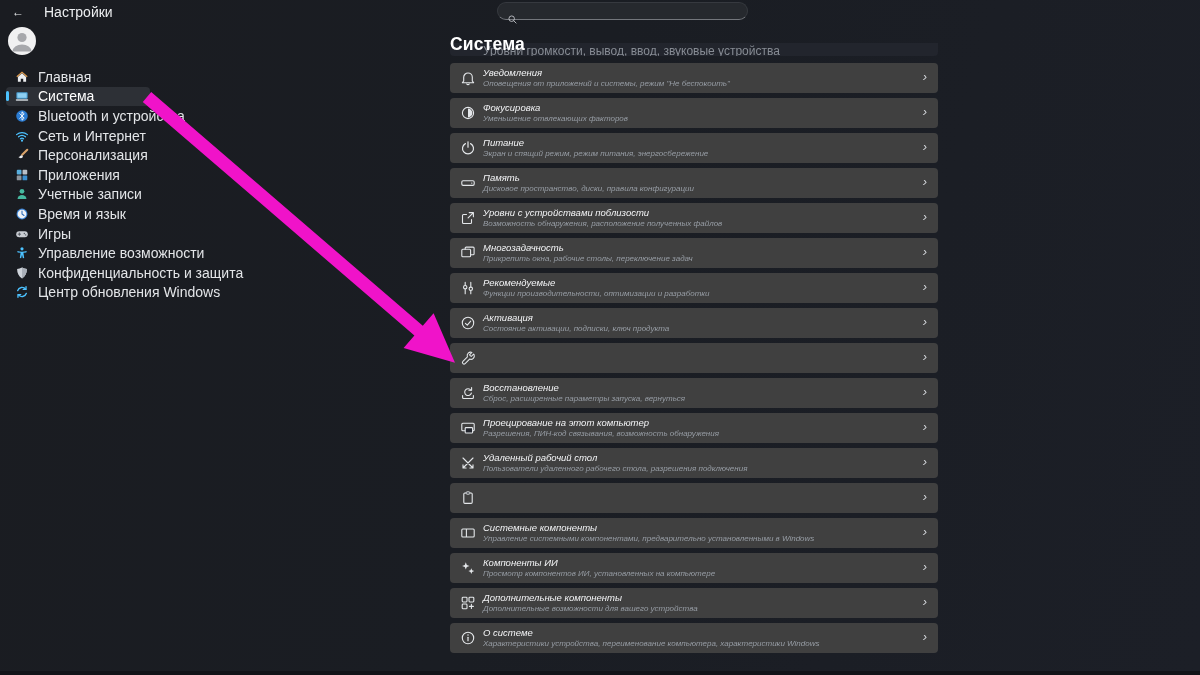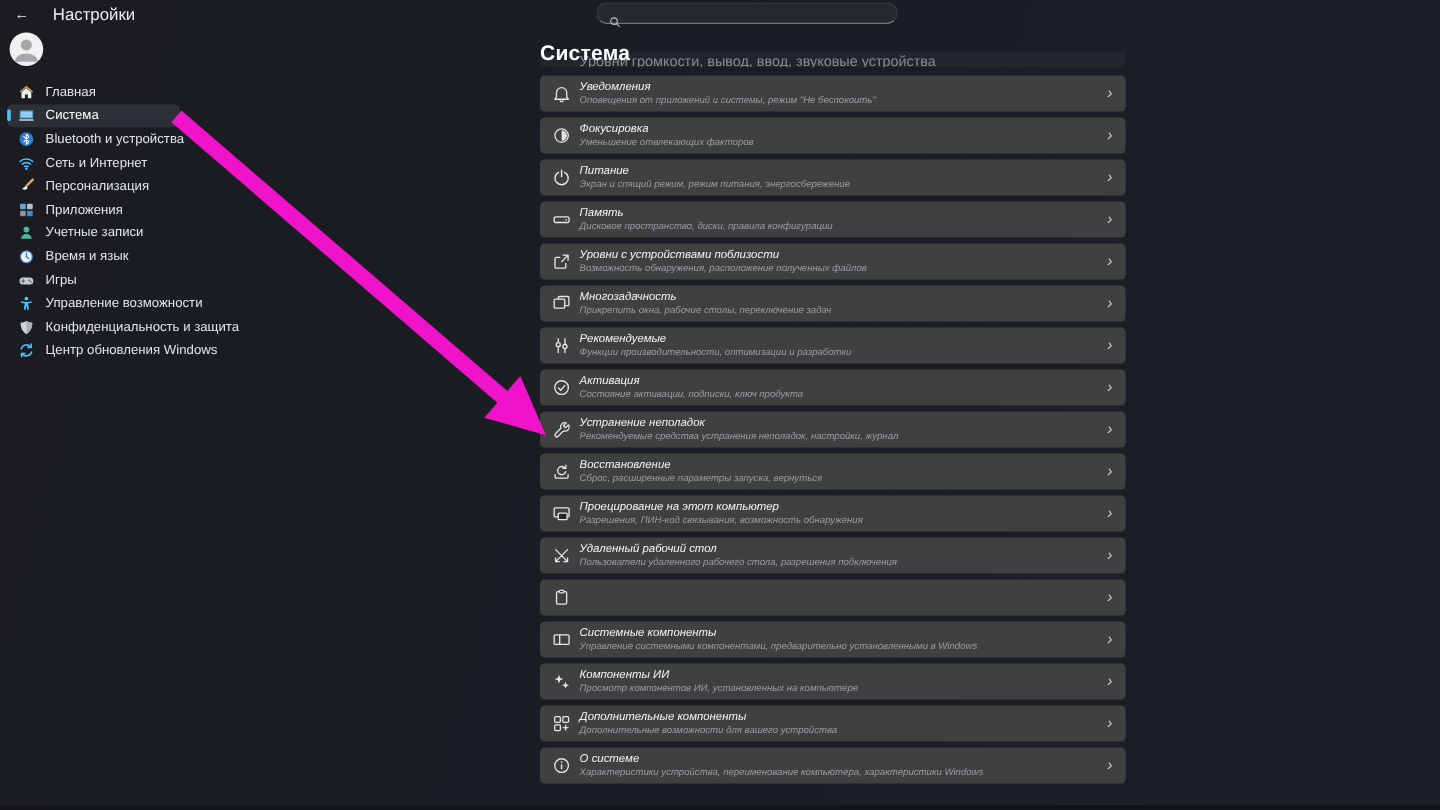--- a/index.html
+++ b/index.html
@@ -12,21 +12,21 @@
   .titlebar{position:absolute;left:12px;top:4px;display:flex;align-items:center;gap:20px;z-index:5;}
   .back{font-size:12px;color:#e6e8ea;line-height:12px;cursor:default;}
   .apptitle{font-size:14px;color:#eceef0;}
   .avatar{position:absolute;left:8px;top:27px;width:28px;height:28px;border-radius:50%;
     background:#f1f1f2;overflow:hidden;z-index:5;}
   .sidebar{position:absolute;left:6px;top:67px;width:144px;z-index:5;}
   .sitem{position:relative;height:19.6px;display:flex;align-items:center;gap:9px;
     padding-left:9px;border-radius:4px;box-sizing:border-box;}
   .sitem .sic{width:14px;height:14px;flex:none;display:block;}
   .sitem .sic svg{width:14px;height:14px;display:block;}
-  .slabel{font-size:11px;color:#e3e5e8;white-space:nowrap;text-align:center;}
+  .slabel{font-size:14px;color:#e3e5e8;white-space:nowrap;text-align:center;}
   .sitem.sel{background:#2d3036;}
   .sitem.sel .slabel{color:#fff;}
   .selbar{position:absolute;left:0;top:4.5px;width:3px;height:10px;border-radius:2px;background:#4cc2ff;}
   .searchbox{position:absolute;left:497px;top:2px;width:251px;height:16px;z-index:5;
     background:#26292e;border:1px solid #36393f;border-bottom:1px solid #73767c;
     border-radius:9px;display:flex;gap:6px;padding:8px 9px;box-sizing:border-box;}
   .searchbox svg{width:11px;height:11px;flex:none;}
   .searchbox input{flex:1;background:transparent;border:none;outline:none;
     font-family:"Liberation Sans",sans-serif;font-size:9px;color:#d6d9dd;padding:0;}
   .searchbox input::placeholder{color:#aeb1b6;}
@@ -303,24 +303,20 @@
         <div class="rsub">Состояние активации, подписки, ключ продукта</div>
       </div>
       <span class="chev">›</span>
     </div>
     <div class="row">
       <span class="ric">
         <svg viewBox="0 0 16 16">
           <path d="M13.6 4.1 11.2 6.5 9.5 4.8l2.4-2.4a3.5 3.5 0 0 0-4.5 4.5l-4.5 4.5a1.55 1.55 0 0 0 2.2 2.2l4.5-4.5a3.5 3.5 0 0 0 4.5-4.5Z" stroke="#e4e7ea" stroke-width="1.05" fill="none" stroke-linejoin="round"></path>
         </svg>
       </span>
-      <div class="rtxt">
-        <div class="rtitle">Устранение неполадок</div>
-        <div class="rsub">Рекомендуемые средства устранения неполадок, настройки, журнал</div>
-      </div>
       <span class="chev">›</span>
     </div>
     <div class="row">
       <span class="ric">
         <svg viewBox="0 0 16 16">
           <path d="M2.6 10.6v1.9a1 1 0 0 0 1 1h8.8a1 1 0 0 0 1-1v-1.9" stroke="#e4e7ea" stroke-width="1.1" fill="none" stroke-linecap="round"></path>
           <path d="M10.9 5.2A3.4 3.4 0 1 0 11.4 8" stroke="#e4e7ea" stroke-width="1.1" fill="none" stroke-linecap="round"></path>
           <path d="M11.6 2.6v2.7H8.9" stroke="#e4e7ea" stroke-width="1.1" fill="none" stroke-linecap="round" stroke-linejoin="round"></path>
         </svg>
       </span>

